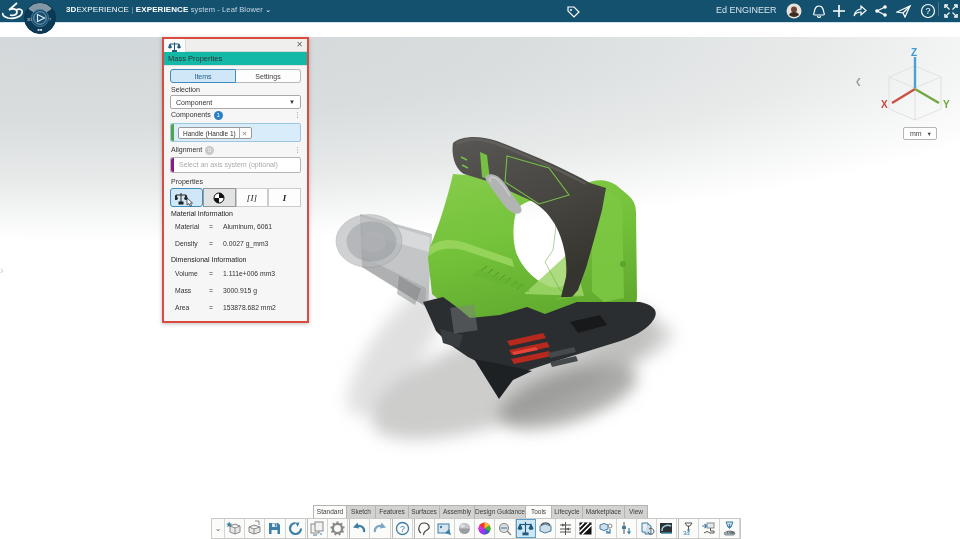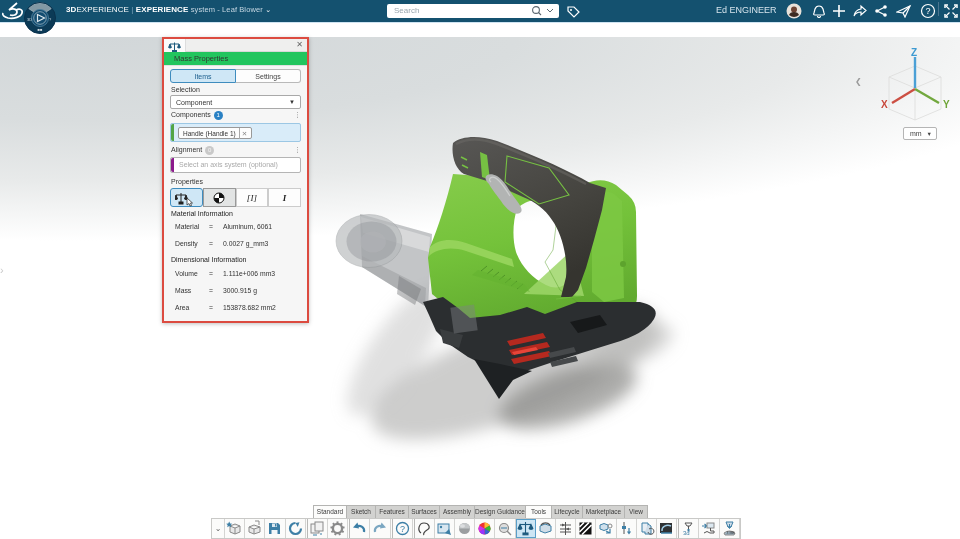--- a/index.html
+++ b/index.html
@@ -17,21 +17,21 @@
 #search { position:absolute; left:387px; top:4px; width:172px; height:14px; background:#fff; border-radius:2px; }
 #search .ph { position:absolute; left:7px; top:2px; font-size:8px; color:#9aa7af; }
 #user { position:absolute; left:716px; top:5px; font-size:9px; color:#d5e3ec; }
 .ticon { position:absolute; top:3px; }
 
 #panel { position:absolute; left:162px; top:37px; width:147px; height:286px; background:#f6f6f6; border:2px solid #dc4b40; box-shadow:0 1px 4px rgba(0,0,0,0.25); z-index:20; }
 #panel > div { position:absolute; }
 #panel .hdr { left:0; top:0; right:0; height:13px; background:#efefee; border-bottom:1px solid #d8d8d8; }
 #panel .hdr .itab { position:absolute; left:0; top:0; width:22px; height:13px; background:#fbfbfb; border-right:1px solid #ddd; }
 #panel .hdr .x { position:absolute; right:4px; top:1px; font-size:8px; color:#666; }
-#panel .title { left:0; right:0; top:13px; height:14px; line-height:14px; padding-left:10px; font-size:7.5px; color:#333; background:#22c55e; border-bottom:1px solid #e0e0e0; }
+#panel .title { left:0; right:0; top:13px; height:14px; line-height:14px; padding-left:4px; font-size:7.5px; color:#333; background:#14b8a6; border-bottom:1px solid #e0e0e0; }
 .tabs { display:flex; left:6px; right:6px; top:30px; height:14px; }
 .tab { flex:1; font-size:7px; text-align:center; line-height:13px; border:1px solid #b9b9b9; background:#fdfdfd; color:#444; }
 .tab.act { background:#cfe7f6; border-color:#3f8cbe; color:#1d5f8e; border-radius:3px 0 0 3px; }
 .tab.rt { border-left:none; border-radius:0 3px 3px 0; }
 .lbl { font-size:7px; color:#333; left:7px; right:6px; }
 .badge { display:inline-block; width:9px; height:9px; border-radius:50%; background:#2a81c4; color:#fff; font-size:6px; text-align:center; line-height:9px; vertical-align:middle; margin-left:3px; }
 .badge.gray { background:#c9c9c9; color:#f5f5f5; }
 .dots { position:absolute; right:0px; top:0; color:#777; font-size:7px; }
 .dd { left:6px; right:6px; top:56px; height:14px; background:#fff; border:1px solid #a9a9a9; border-radius:2px; font-size:7px; color:#333; line-height:13px; padding-left:5px; }
 .dd .arr { position:absolute; right:5px; top:0px; font-size:6px; color:#333; }
@@ -190,28 +190,20 @@
       <path d="M 40,16 L 28.5,8.5 A 14.5 14.5 0 0 1 51.5,8.5 Z" fill="none" stroke="#b9c6cd" stroke-width="0.6"></path>
       <circle cx="40" cy="18" r="8.5" fill="#124c70" stroke="#4c7e9c" stroke-width="0.9"></circle>
       <circle cx="40" cy="18" r="6.3" fill="none" stroke="#9fb6c2" stroke-width="0.8"></circle>
       <path d="M 37.5,14.5 L 44.5,18 L 37.5,21.5 Z" fill="none" stroke="#dde7ec" stroke-width="1.2"></path>
       <circle cx="40" cy="18" r="15.5" fill="none" stroke="#0a324d" stroke-width="1"></circle>
       <text x="27" y="20.5" font-size="4" fill="#cdd8de" font-family="Liberation Sans">3D</text>
       <text x="49" y="20.5" font-size="4" fill="#cdd8de" font-family="Liberation Sans">?</text>
       <text x="37.5" y="31" font-size="4" fill="#cdd8de" font-family="Liberation Sans">■■</text>
     </svg>
     <div class="tb-title"><b>3D</b>EXPERIENCE <span style="color:#7da4ba">|</span> <b>EXPERIENCE</b> <span class="lt">system - Leaf Blower</span> <span style="font-size:7px">⌄</span></div>
-    <div id="search">
-      <div class="ph">Search</div>
-      <svg width="30" height="14" style="position:absolute;right:2px;top:0">
-          <circle cx="9" cy="6" r="3.4" fill="none" stroke="#5b6770" stroke-width="1.1"></circle>
-          <line x1="11.5" y1="8.5" x2="14" y2="11" stroke="#5b6770" stroke-width="1.1"></line>
-          <path d="M 20,5 L 23,8 L 26,5" fill="none" stroke="#5b6770" stroke-width="1"></path>
-        </svg>
-    </div>
     <svg class="ticon" style="left:566px;top:4px" width="16" height="15">
         <path d="M 2,3 L 8,3 L 13,8 L 8,13 L 2,7 Z" fill="none" stroke="#fff" stroke-width="1.2" transform="rotate(0 7 8)"></path>
         <circle cx="5" cy="6" r="1" fill="#fff"></circle>
       </svg>
     <div id="user">Ed ENGINEER</div>
     <svg class="ticon" style="left:786px;top:3px" width="17" height="17">
         <circle cx="8" cy="8" r="7.5" fill="#e8e2da"></circle>
         <circle cx="8" cy="6.5" r="3" fill="#6e4434"></circle>
         <path d="M 3,12 Q 8,16 13,12 Q 12,9 8,9 Q 4,9 3,12 Z" fill="#3d2b22"></path>
       </svg>

